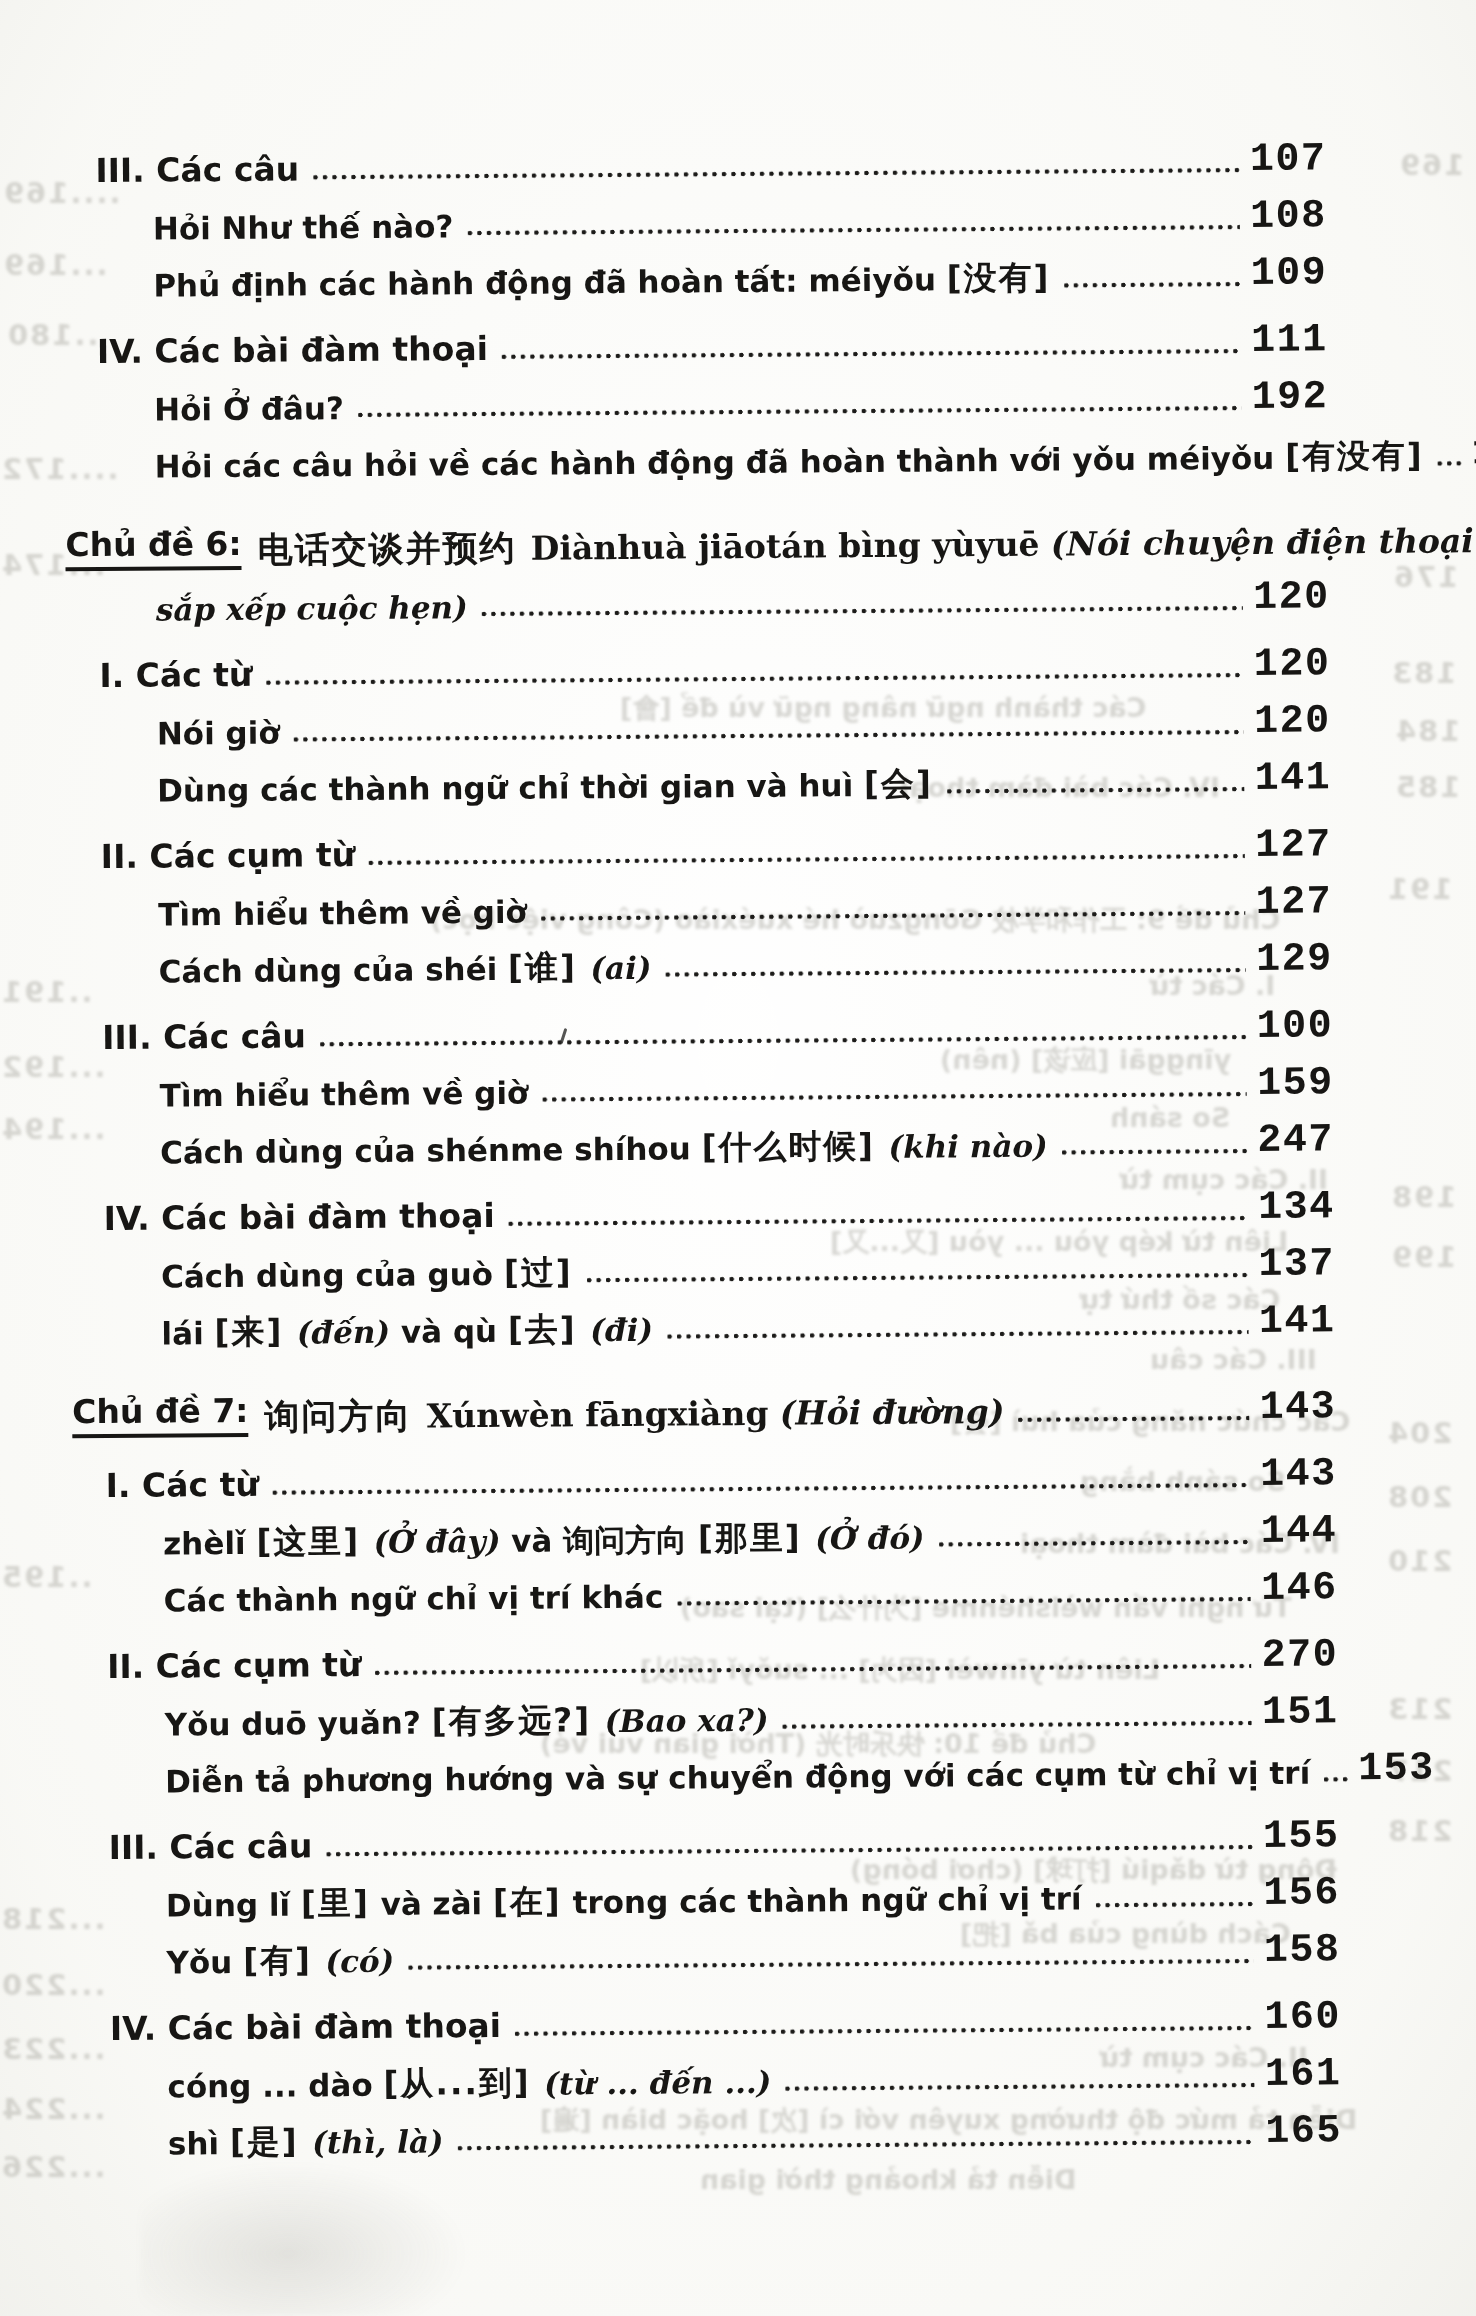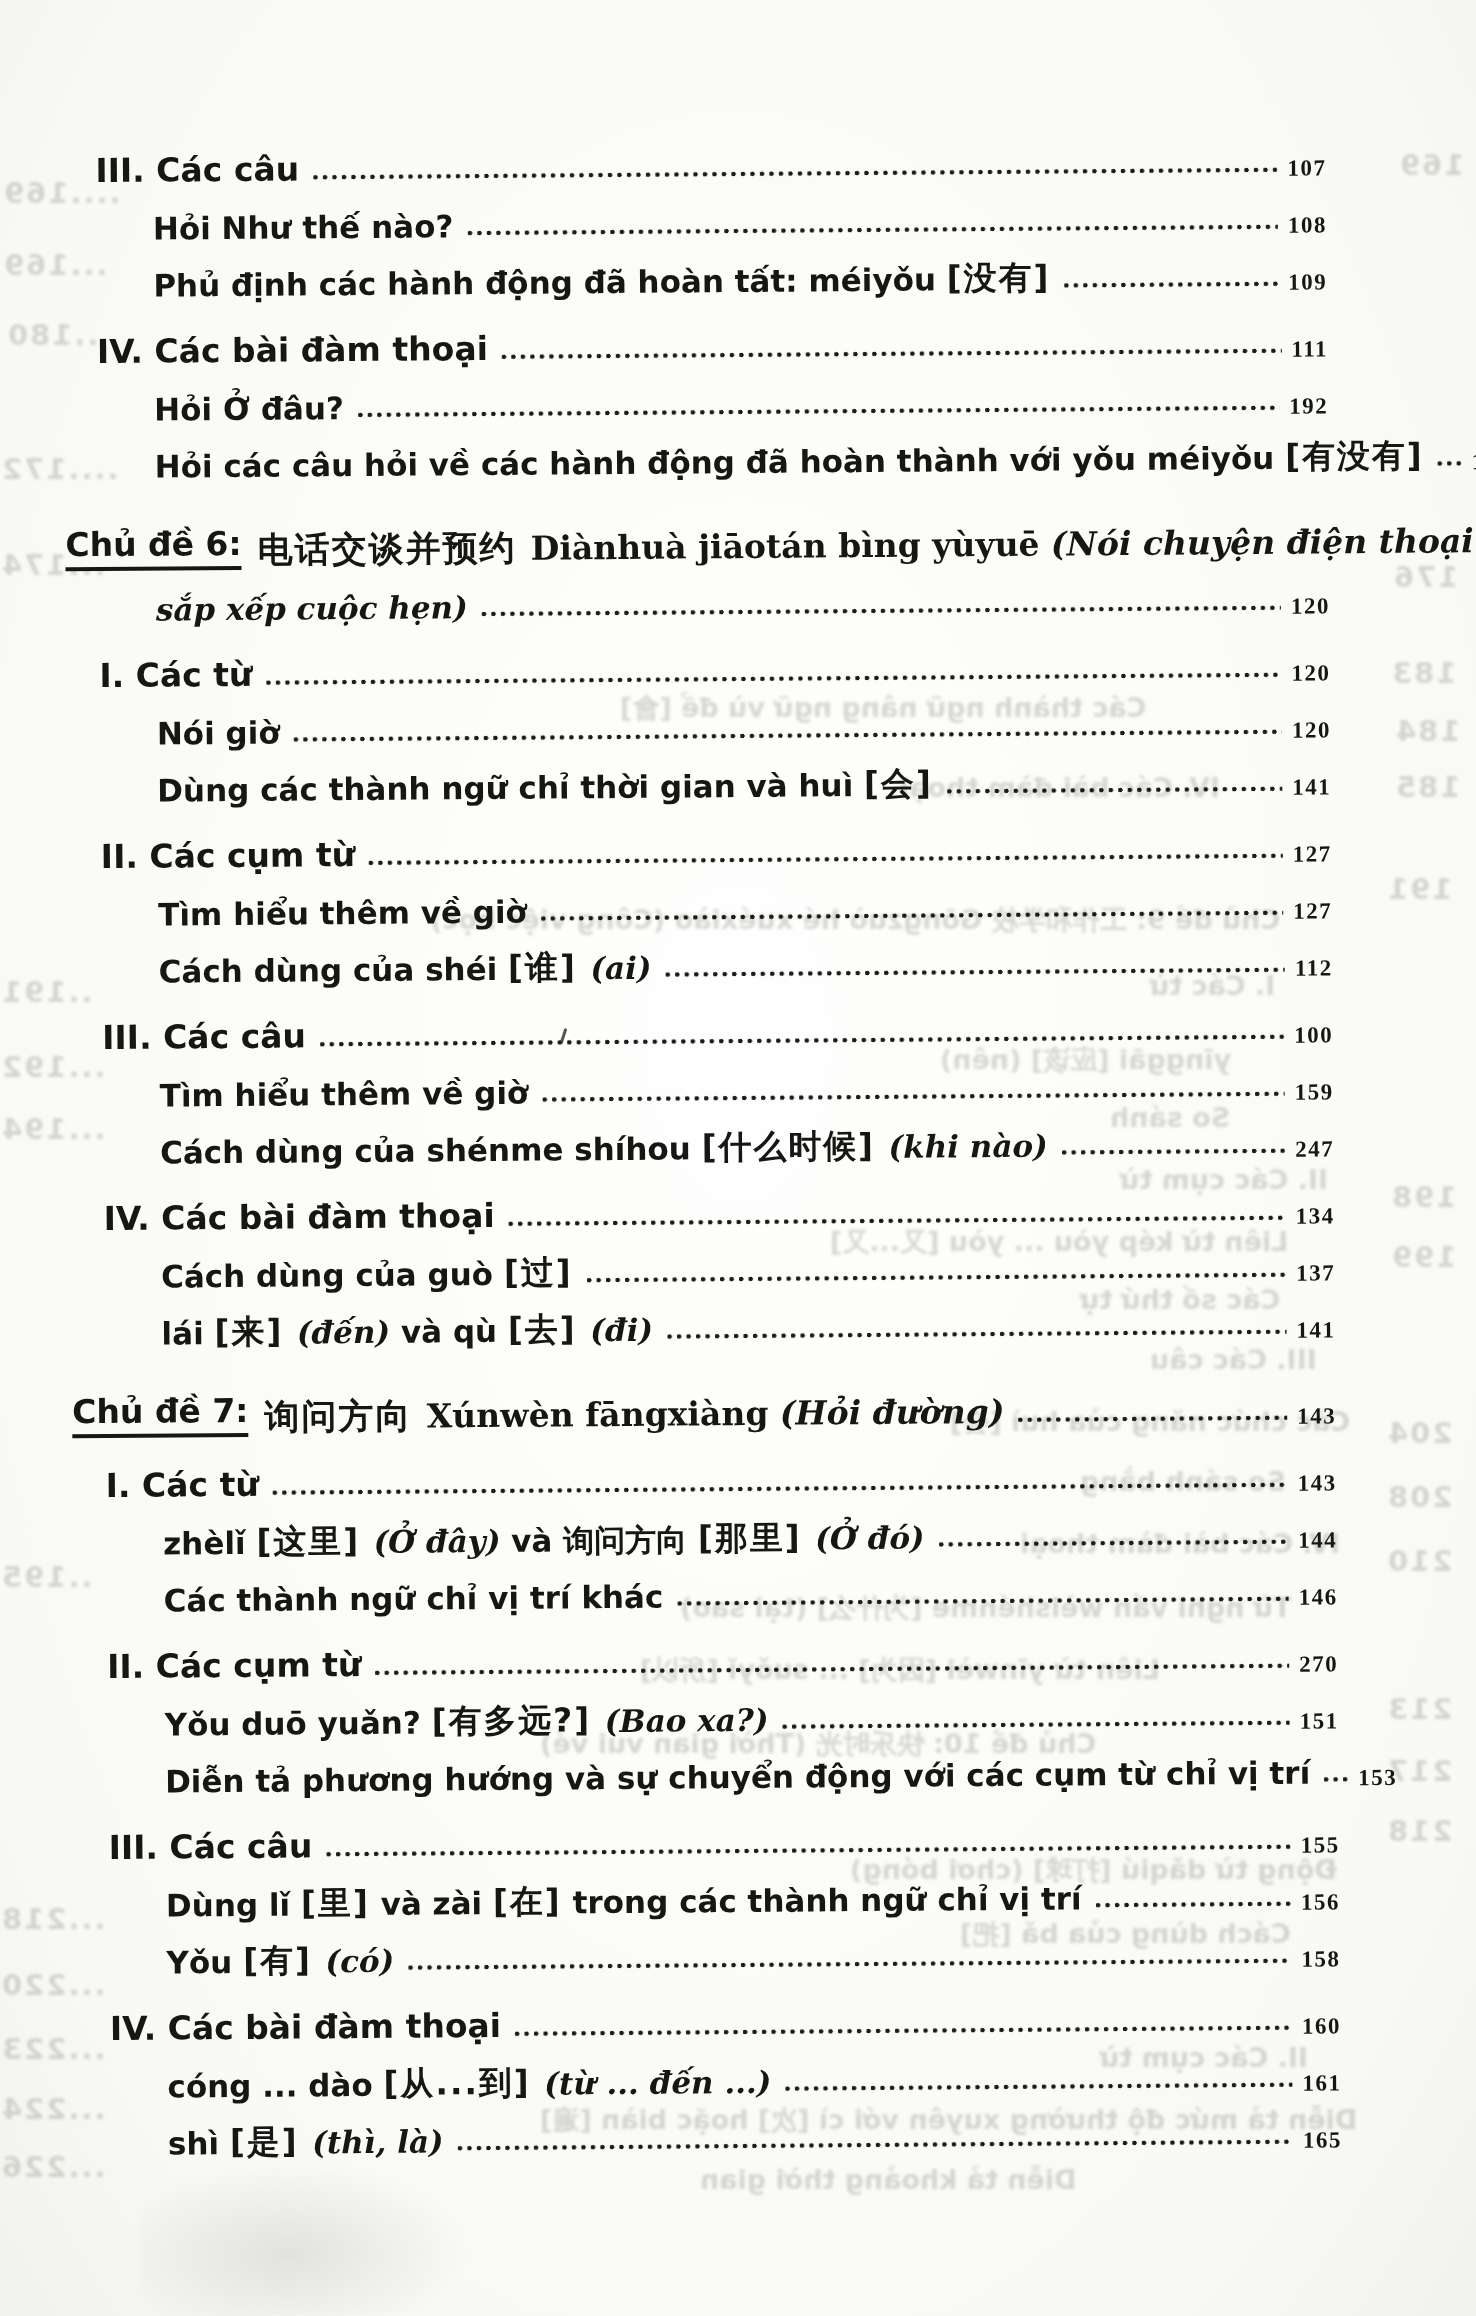--- a/index.html
+++ b/index.html
@@ -67,22 +67,22 @@
     margin-right:16px;
   }
   .dots{
     flex:1 1 auto;min-width:26px;height:8px;
     margin:0 10px 7px 12px;
     background-image:radial-gradient(circle at 4px 4px, #1c1b19 2.05px, rgba(0,0,0,0) 2.6px);
     background-size:9.5px 8px;
     background-repeat:repeat-x;
   }
   .pg{
-    font-weight:600;font-size:23px;letter-spacing:1.5px;line-height:1.05;
-    font-family:Liberation Serif, serif;
+    font-weight:600;font-size:40px;letter-spacing:1.5px;line-height:1.05;
+    font-family:Liberation Mono, monospace;
   }
 </style>
 </head>
 <body>
 
 <div class="paper-noise"></div>
 
 <div class="ghosts">
     <div class="ghost num" style="left: 2px; top: 176px;">....169</div>
     <div class="ghost num" style="left: 2px; top: 248px;">...169</div>
@@ -203,21 +203,21 @@
     <div class="row row-sub">
       <span class="txt part-t">Tìm hiểu thêm về giờ</span>
       <div class="dots"></div>
       <span class="pg">127</span>
     </div>
     <div class="row row-sub">
       <span class="txt part-t">Cách dùng của shéi </span>
       <span class="txt part-c">[谁] </span>
       <span class="txt part-i">(ai)</span>
       <div class="dots"></div>
-      <span class="pg">112</span>
+      <span class="pg">129</span>
     </div>
     <div class="row row-header">
       <span class="txt part-t">III. Các câu</span>
       <div class="dots"></div>
       <span class="pg">100</span>
     </div>
     <div class="row row-sub">
       <span class="txt part-t">Tìm hiểu thêm về giờ</span>
       <div class="dots"></div>
       <span class="pg">159</span>

